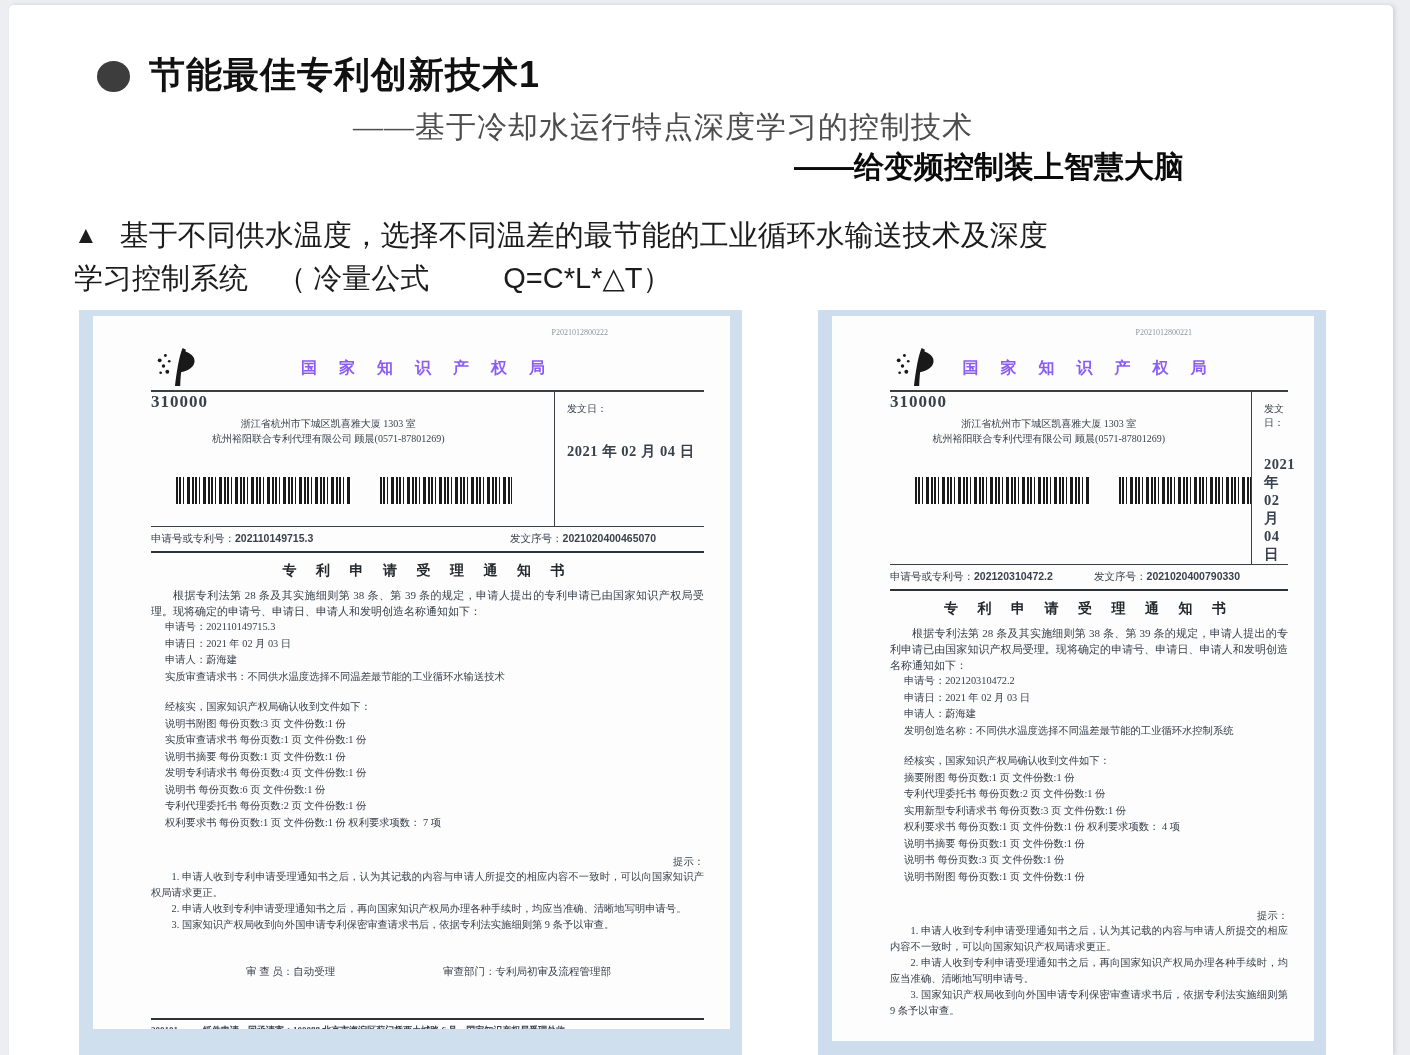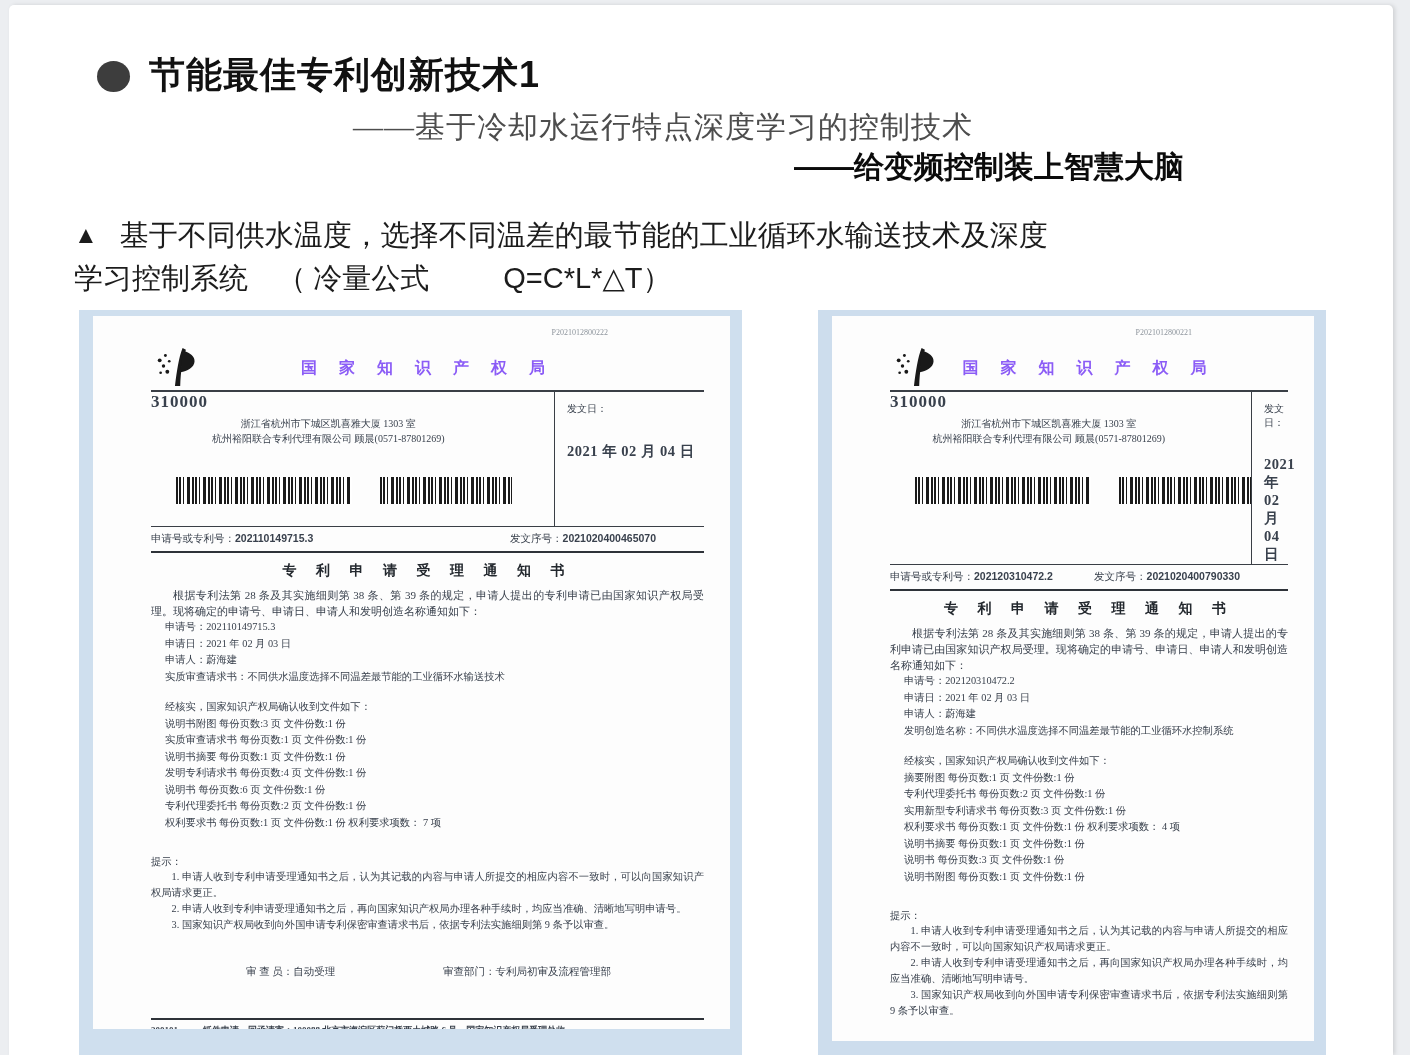--- a/index.html
+++ b/index.html
@@ -48,21 +48,21 @@
               font-family:Liberation Serif, serif;}
 
   .appno-row{display:flex;justify-content:space-between;align-items:center;height:26px;
              border-bottom:2.5px solid #2e3339;font-size:10.5px;padding-right:48px;}
   .appno-row b{font-family:"Liberation Sans","DejaVu Sans",sans-serif;font-size:10.5px;}
 
   .notice-title{margin-top:9px;text-align:center;font-size:14px;font-weight:bold;letter-spacing:8px;color:#23282e;}
   .intro{margin:7px 0 0 0;font-size:11px;line-height:16px;text-indent:2em;text-align:justify;}
   .field{font-size:10.3px;line-height:16.5px;margin-left:14px;}
   .confirm{margin-top:14px;}
-  .tips-title{margin-top:24px;font-size:10.3px;}
+  .tips-title{margin-top:24px;font-size:10.3px;text-align:right;}
   .tip{margin:0;font-size:10.3px;line-height:16px;text-indent:2em;text-align:justify;}
   .sign-row{position:relative;margin-top:32px;height:17px;font-size:10.5px;}
   .sign-left{margin-left:95px;}
   .sign-right{position:absolute;left:292px;top:0;}
   .phone-row{margin:16px 0 0 95px;height:14px;font-size:10.5px;padding-left:32px;}
   .doc-footer{margin-top:6px;border-top:2.5px solid #2e3339;padding-top:4px;display:flex;
               font-size:9px;line-height:12.5px;font-weight:bold;color:#3a424d;}
   .foot-codes{width:52px;flex:none;}
   .foot-text{flex:1;text-align:justify;}
   [data-name]{box-sizing:border-box;}

